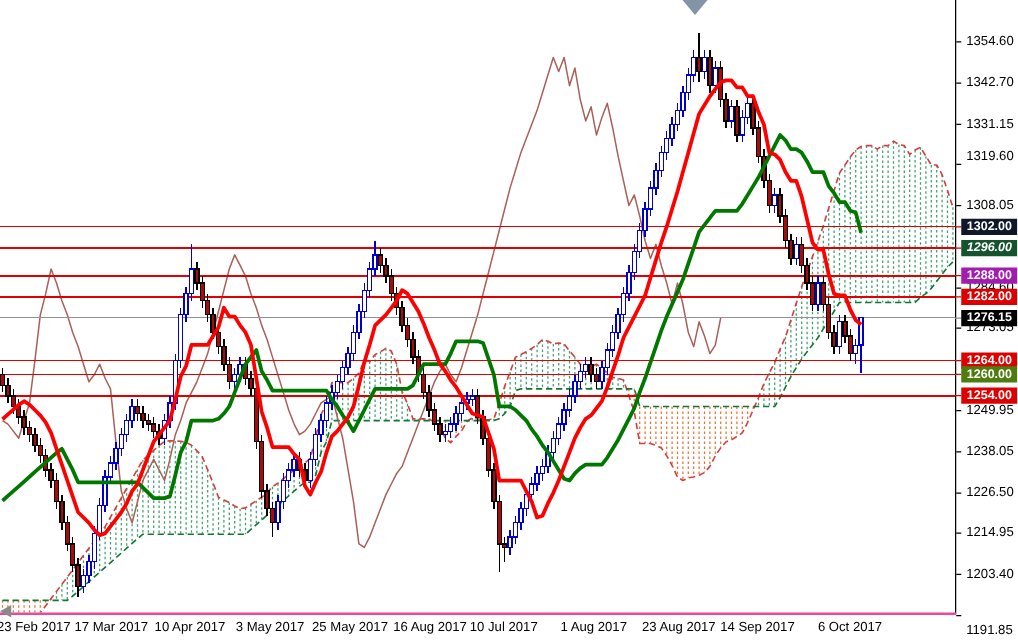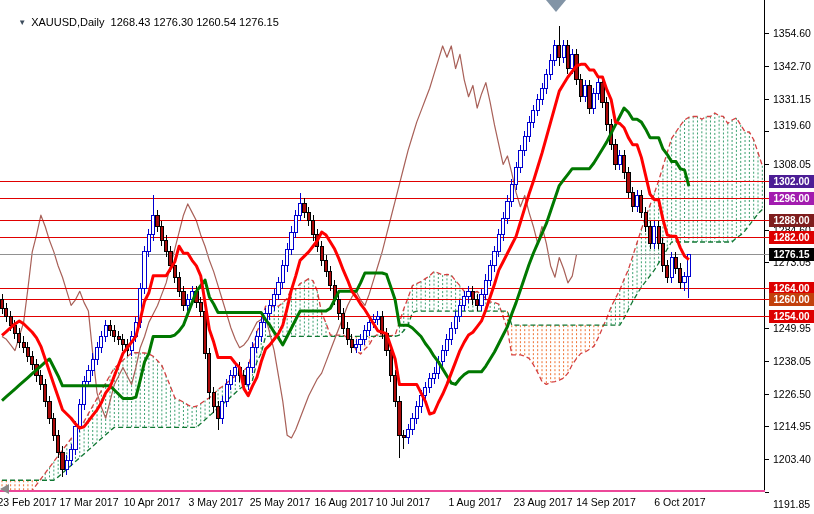--- a/index.html
+++ b/index.html
@@ -565,50 +565,47 @@
       <div class="tick" style="top: 355.203px;">1238.05</div>
       <div class="tickdash" style="top: 393.778px;"></div>
       <div class="tick" style="top: 387.778px;">1226.50</div>
       <div class="tickdash" style="top: 426.352px;"></div>
       <div class="tick" style="top: 420.352px;">1214.95</div>
       <div class="tickdash" style="top: 458.926px;"></div>
       <div class="tick" style="top: 452.926px;">1203.40</div>
       <div class="tickdash" style="top: 491.5px;"></div>
       <div class="tick" style="top: 485.5px; margin-top: 12px;">1191.85</div>
       <div class="stub" style="top: 180.847px; background: rgb(224, 0, 0);"></div>
-      <div class="badge" style="top: 174.847px; background: #4c1d95;">1302.00</div>
+      <div class="badge" style="top: 174.847px; background: #0f172a;">1302.00</div>
       <div class="stub" style="top: 197.768px; background: rgb(224, 0, 0);"></div>
-      <div class="badge" style="top: 191.768px; background: #a21caf;">1296.00</div>
+      <div class="badge" style="top: 191.768px; background: #14532d; font-style: italic;">1296.00</div>
       <div class="stub" style="top: 220.331px; background: rgb(224, 0, 0);"></div>
-      <div class="badge" style="top: 214.331px; background: #7f1d1d;">1288.00</div>
+      <div class="badge" style="top: 214.331px; background: #a21caf;">1288.00</div>
       <div class="stub" style="top: 237.252px; background: rgb(224, 0, 0);"></div>
       <div class="badge" style="top: 231.252px; background: rgb(221, 0, 0);">1282.00</div>
       <div class="stub" style="top: 288.017px; background: rgb(224, 0, 0);"></div>
       <div class="badge" style="top: 282.017px; background: rgb(221, 0, 0);">1264.00</div>
       <div class="stub" style="top: 299.298px; background: rgb(224, 0, 0);"></div>
-      <div class="badge" style="top: 293.298px; background: #c2410c;">1260.00</div>
+      <div class="badge" style="top: 293.298px; background: #4d7c0f;">1260.00</div>
       <div class="stub" style="top: 316.22px; background: rgb(224, 0, 0);"></div>
       <div class="badge" style="top: 310.22px; background: rgb(221, 0, 0);">1254.00</div>
       <div class="stub" style="top: 253.751px; background: rgb(145, 145, 145);"></div>
       <div class="badge" style="top: 247.751px; background: rgb(0, 0, 0); z-index: 6;">1276.15</div>
     </div>
 
   <div id="xaxis" class="xaxis">
       <div class="dlabel" style="left: 27px;">23 Feb 2017</div>
       <div class="dlabel" style="left: 89px; text-align: right;">17 Mar 2017</div>
       <div class="dlabel" style="left: 152px;">10 Apr 2017</div>
       <div class="dlabel" style="left: 216px;">3 May 2017</div>
       <div class="dlabel" style="left: 280px;">25 May 2017</div>
       <div class="dlabel" style="left: 344px;">16 Aug 2017</div>
       <div class="dlabel" style="left: 403px;">10 Jul 2017</div>
       <div class="dlabel" style="left: 475px;">1 Aug 2017</div>
       <div class="dlabel" style="left: 543px;">23 Aug 2017</div>
       <div class="dlabel" style="left: 606px;">14 Sep 2017</div>
       <div class="dlabel" style="left: 652px; margin-left: 28px;">6 Oct 2017</div>
     </div>
 
-  <div class="title">
-    <span class="dd">▼</span><span>XAUUSD,Daily  1268.43 1276.30 1260.54 1276.15</span>
-  </div>
 
   <div class="topmarker"></div>
   <div class="leftmarker"></div>
 </div>
 
 </body></html>

